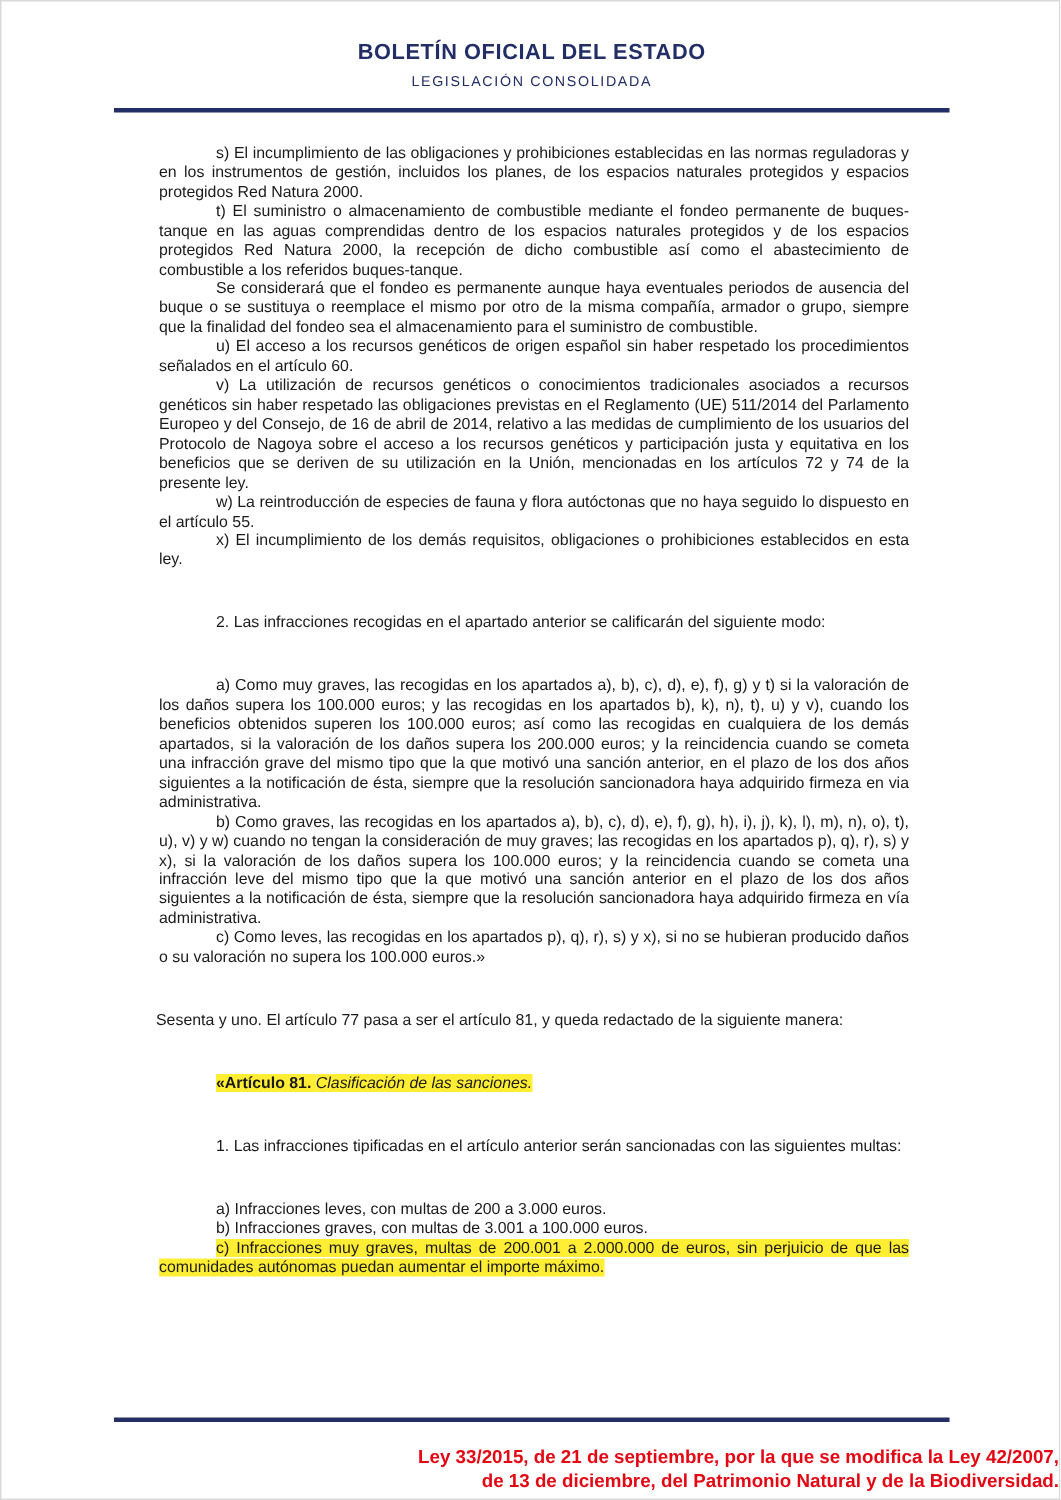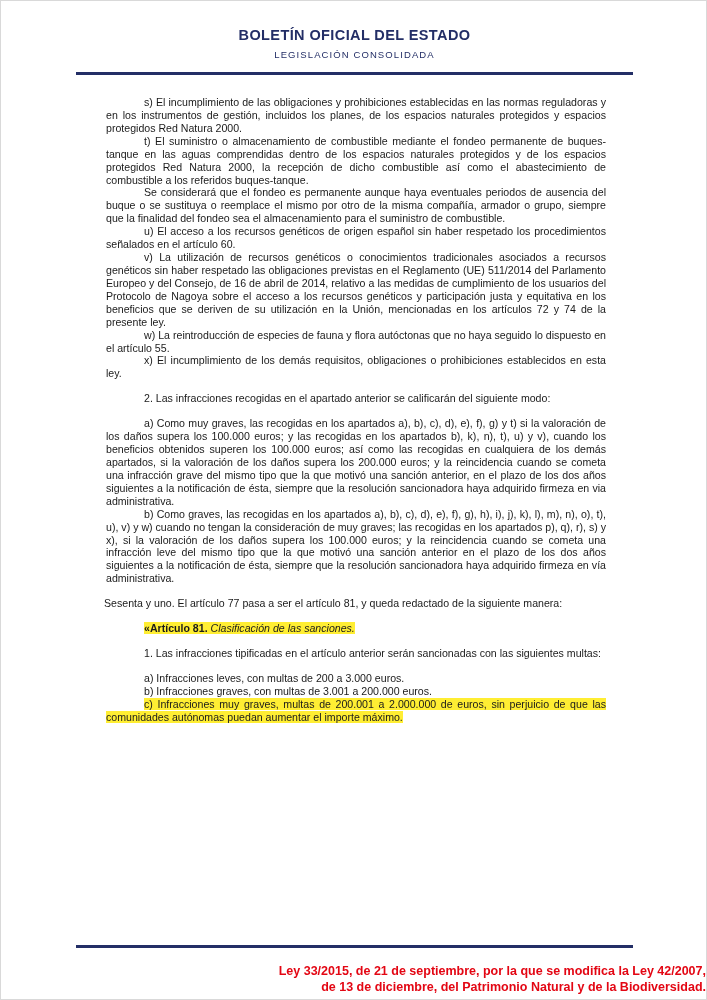--- a/index.html
+++ b/index.html
@@ -26,21 +26,21 @@
     top: 95px;
     left: 75px;
     width: 557px;
     font-size: 10.6px;
     line-height: 1.22;
     text-align: justify;
   }
   p.para { margin: 0; }
   p.para.inner { margin-left: 30px; margin-right: 27px; text-indent: 38px; }
   p.para.outer { margin-left: 0; margin-right: 0; text-indent: 28px; }
-  p.para.gap { margin-top: 12px; }
+  p.para.gap { margin-top: 29px; }
   .hl { background: var(--highlight, #ffee33); }
   .bold { font-weight: bold; }
   .italic { font-style: italic; }
   .footer-page {
     position: absolute; top: 1004px; left: 0; width: 100%;
     text-align: center; color: var(--navy, #232e66); font-size: 8.5px;
   }
   .footer-law {
     position: absolute; top: 962px; left: 0; width: 100%;
     text-align: right; color: var(--red, #e30613);
@@ -63,25 +63,26 @@
       <p class="para inner"><span>s) El incumplimiento de las obligaciones y prohibiciones establecidas en las normas reguladoras y en los instrumentos de gestión, incluidos los planes, de los espacios naturales protegidos y espacios protegidos Red Natura 2000.</span></p>
       <p class="para inner"><span>t) El suministro o almacenamiento de combustible mediante el fondeo permanente de buques-tanque en las aguas comprendidas dentro de los espacios naturales protegidos y de los espacios protegidos Red Natura 2000, la recepción de dicho combustible así como el abastecimiento de combustible a los referidos buques-tanque.</span></p>
       <p class="para inner"><span>Se considerará que el fondeo es permanente aunque haya eventuales periodos de ausencia del buque o se sustituya o reemplace el mismo por otro de la misma compañía, armador o grupo, siempre que la finalidad del fondeo sea el almacenamiento para el suministro de combustible.</span></p>
       <p class="para inner"><span>u) El acceso a los recursos genéticos de origen español sin haber respetado los procedimientos señalados en el artículo 60.</span></p>
       <p class="para inner"><span>v) La utilización de recursos genéticos o conocimientos tradicionales asociados a recursos genéticos sin haber respetado las obligaciones previstas en el Reglamento (UE) 511/2014 del Parlamento Europeo y del Consejo, de 16 de abril de 2014, relativo a las medidas de cumplimiento de los usuarios del Protocolo de Nagoya sobre el acceso a los recursos genéticos y participación justa y equitativa en los beneficios que se deriven de su utilización en la Unión, mencionadas en los artículos 72 y 74 de la presente ley.</span></p>
       <p class="para inner"><span>w) La reintroducción de especies de fauna y flora autóctonas que no haya seguido lo dispuesto en el artículo 55.</span></p>
       <p class="para inner"><span>x) El incumplimiento de los demás requisitos, obligaciones o prohibiciones establecidos en esta ley.</span></p>
       <p class="para inner gap"><span>2. Las infracciones recogidas en el apartado anterior se calificarán del siguiente modo:</span></p>
       <p class="para inner gap"><span>a) Como muy graves, las recogidas en los apartados a), b), c), d), e), f), g) y t) si la valoración de los daños supera los 100.000 euros; y las recogidas en los apartados b), k), n), t), u) y v), cuando los beneficios obtenidos superen los 100.000 euros; así como las recogidas en cualquiera de los demás apartados, si la valoración de los daños supera los 200.000 euros; y la reincidencia cuando se cometa una infracción grave del mismo tipo que la que motivó una sanción anterior, en el plazo de los dos años siguientes a la notificación de ésta, siempre que la resolución sancionadora haya adquirido firmeza en via administrativa.</span></p>
       <p class="para inner"><span>b) Como graves, las recogidas en los apartados a), b), c), d), e), f), g), h), i), j), k), l), m), n), o), t), u), v) y w) cuando no tengan la consideración de muy graves; las recogidas en los apartados p), q), r), s) y x), si la valoración de los daños supera los 100.000 euros; y la reincidencia cuando se cometa una infracción leve del mismo tipo que la que motivó una sanción anterior en el plazo de los dos años siguientes a la notificación de ésta, siempre que la resolución sancionadora haya adquirido firmeza en vía administrativa.</span></p>
+      <p class="para inner"><span>c) Como leves, las recogidas en los apartados p), q), r), s) y x), si no se hubieran producido daños o su valoración no supera los 100.000 euros.»</span></p>
       <p class="para outer gap"><span>Sesenta y uno. El artículo 77 pasa a ser el artículo 81, y queda redactado de la siguiente manera:</span></p>
       <p class="para inner gap"><span class="hl bold">«Artículo 81. </span><span class="hl italic">Clasificación de las sanciones.</span></p>
       <p class="para inner gap"><span>1. Las infracciones tipificadas en el artículo anterior serán sancionadas con las siguientes multas:</span></p>
       <p class="para inner gap"><span>a) Infracciones leves, con multas de 200 a 3.000 euros.</span></p>
-      <p class="para inner"><span>b) Infracciones graves, con multas de 3.001 a 200.000 euros.</span></p>
+      <p class="para inner"><span>b) Infracciones graves, con multas de 3.001 a 100.000 euros.</span></p>
       <p class="para inner"><span class="hl">c) Infracciones muy graves, multas de 200.001 a 2.000.000 de euros, sin perjuicio de que las comunidades autónomas puedan aumentar el importe máximo.</span></p>
     </div>
 
   <div class="rule rule-bottom"></div>
 
   <div class="footer-page">Página 37</div>
 
   <div class="footer-law">
     <div>Ley 33/2015, de 21 de septiembre, por la que se modifica la Ley 42/2007,</div>
     <div>de 13 de diciembre, del Patrimonio Natural y de la Biodiversidad.</div>

